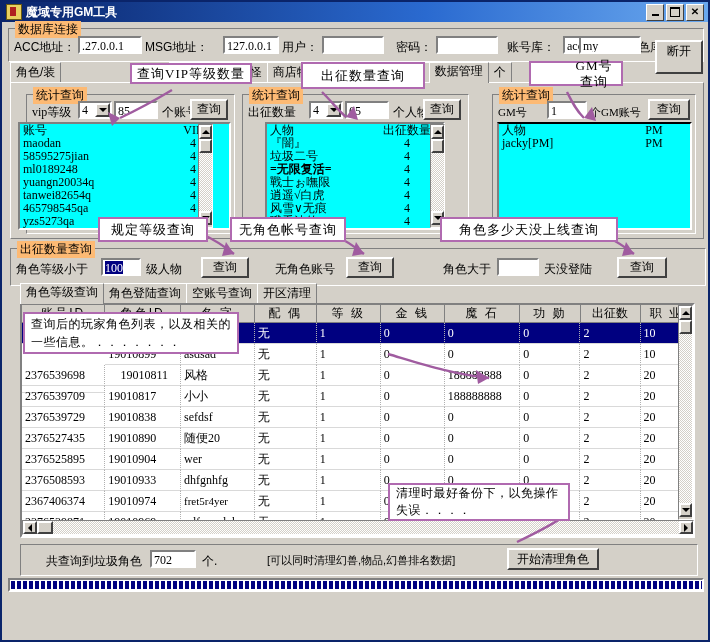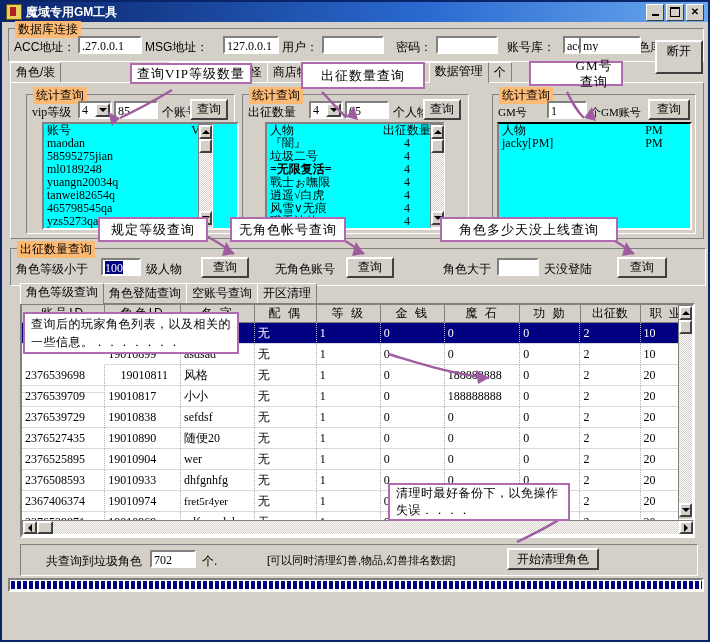--- a/index.html
+++ b/index.html
@@ -231,21 +231,21 @@
   <div class="combo" style="left:76px;top:99px;width:34px;height:18px;">
     <span class="cval">4</span>
     <span class="carrow">
         <i class="arrow-d"></i>
       </span>
   </div>
   <div class="tfield" style="position:absolute;left:112px;top:99px;width:44px;height:18px;">85</div>
   <span class="txt" style="position:absolute;left:160px;top:102px;font-family:'Liberation Serif',serif;">个账号</span>
   <div class="btn" style="position:absolute;left:188px;top:97px;width:38px;height:21px;line-height:17px;">查询</div>
 
-  <div class="listbox" style="left:40px;top:120px;width:197px;height:108px;">
+  <div class="listbox" style="left:16px;top:120px;width:213px;height:108px;">
     <div class="lrow lhead">
       <span class="c1">账号</span>
       <span class="c2">VIP</span>
     </div>
     <div class="lrow">
         <span class="c1">maodan</span>
         <span class="c2">4</span>
       </div>
     <div class="lrow">
         <span class="c1">58595275jian</span>

